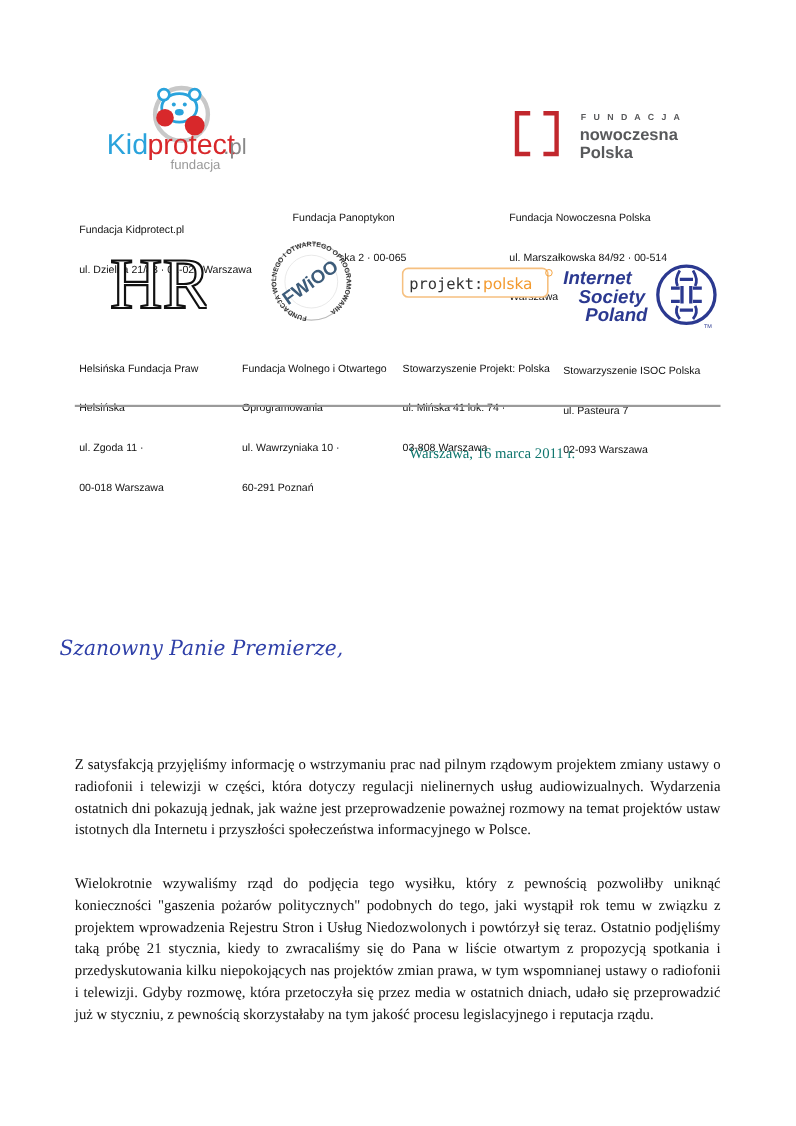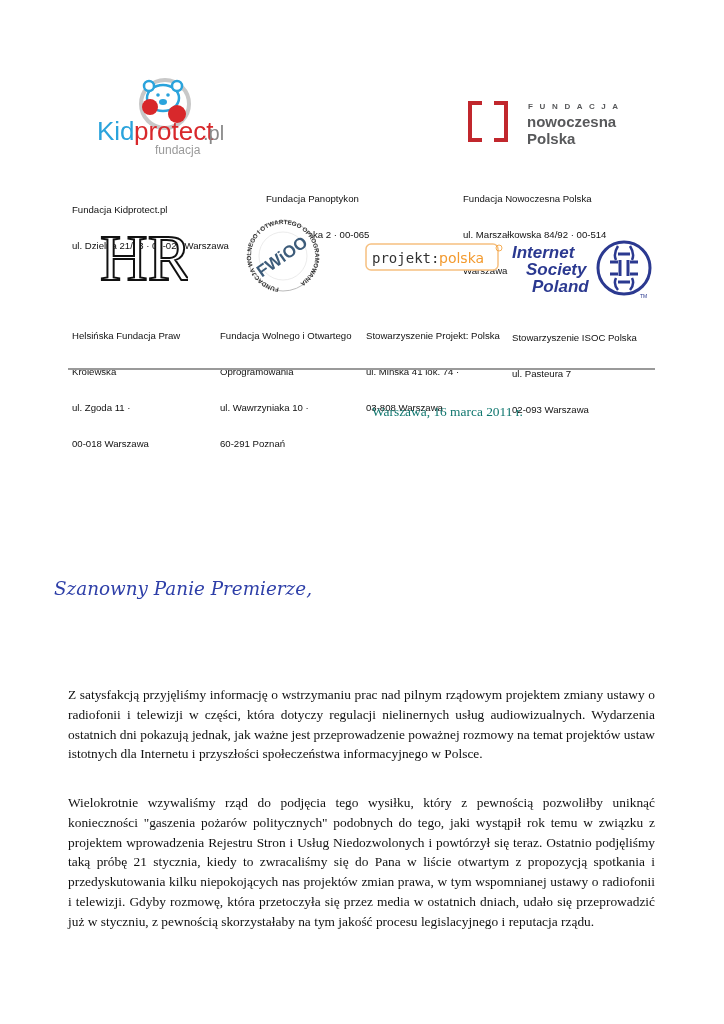--- a/index.html
+++ b/index.html
@@ -64,21 +64,21 @@
     <div>Warszawa</div>
   </div>
 
   <div class="logo" style="left:98px; top:224px; width:90px; height:60px;">
     <svg width="90" height="60" viewBox="0 0 90 60">
       <text x="2" y="56" font-family="Liberation Serif, serif" font-size="66" fill="#fff" stroke="#111" stroke-width="2">HR</text>
     </svg>
   </div>
   <div class="addr" style="left:72px; top:306px;">
     <div>Helsińska Fundacja Praw</div>
-    <div>Królewska</div>
+    <div>Helsińska</div>
     <div>ul. Zgoda 11 ·</div>
     <div>00-018 Warszawa</div>
   </div>
 
   <div class="logo" style="left:238px; top:218px; width:90px; height:76px;">
     <svg width="90" height="76" viewBox="0 0 90 76">
       <defs>
         <path id="ringpath" d="M45 70 A 32 32 0 1 1 45.1 70"></path>
       </defs>
       <circle cx="45" cy="38" r="35" fill="#fff" stroke="#bbb" stroke-width="1"></circle>

